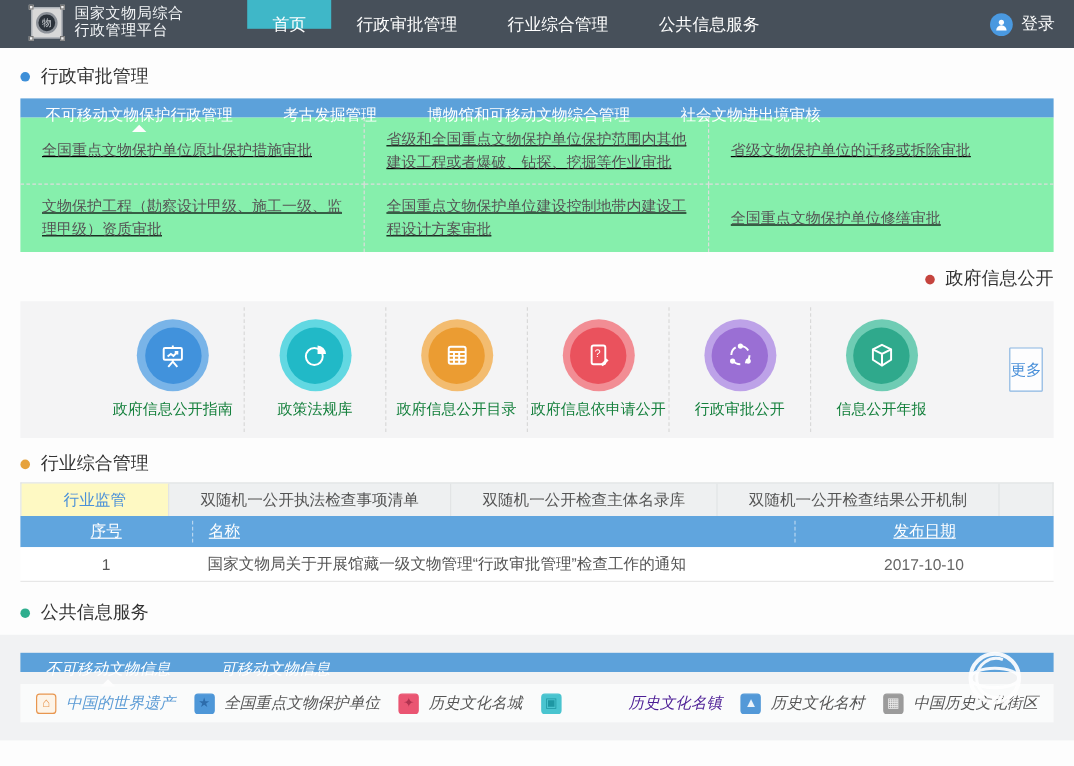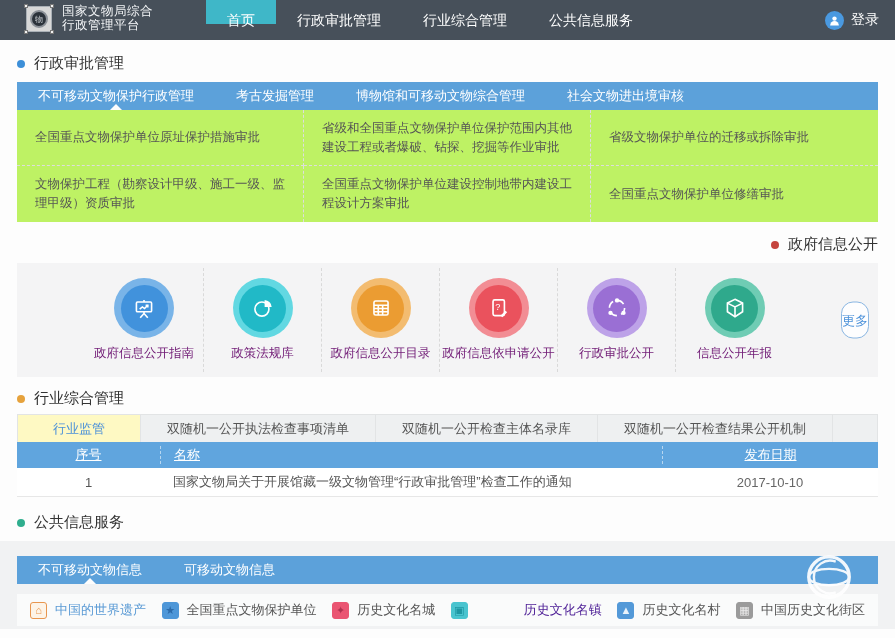--- a/index.html
+++ b/index.html
@@ -23,58 +23,58 @@
   .login { position:absolute; right:16px; top:0; height:40px; display:flex; align-items:center; gap:7px; cursor:pointer; }
   .login-ico { width:19px; height:19px; border-radius:50%; background:#4a99e0; display:flex; align-items:center; justify-content:center; }
   .login-label { color:#fff; font-size:14px; }
 
   
   .sec-title { display:flex; align-items:center; margin:0 17px; font-size:15px; color:#333; }
   .sec-title .dot { width:8px; height:8px; border-radius:50%; margin-right:9px; }
   .st1 { padding:14px 0 9px; } .st2 { padding:13px 0 9px;justify-content:flex-end; } .st3 { padding:12px 0 6px; } .st4 { padding:16px 0 9px; }
 
   
-  .bluebar { margin:0 17px; height:28px; background:#5ca1da; display:flex; }
+  .bluebar { margin:0 17px; height:16px; background:#5ca1da; display:flex; }
   .bluebar .btab { position:relative; height:28px; line-height:28px; padding:0 21px; color:#fff; font-size:13px; cursor:pointer; white-space:nowrap; }
   .bluebar .btab.active::after { content:""; position:absolute; left:50%; bottom:0; margin-left:-6px;
     border-left:6px solid transparent; border-right:6px solid transparent; border-bottom:6px solid #fdfdfd; }
 
   
-  .agrid { margin:0 17px; display:grid; grid-template-columns:1fr 1fr 1fr; background:#bef264; }
+  .agrid { margin:0 17px; display:grid; grid-template-columns:1fr 1fr 1fr; background:#86efac;text-decoration:underline; }
   .acell { height:56px; padding:0 14px 0 18px; display:flex; align-items:center;
     font-size:12.5px; color:#555; line-height:19px; cursor:pointer; }
   .acell.bR { border-right:1px dashed #ddd; } .acell.bB { border-bottom:1px dashed #ddd; }
 
   
   .gov-panel { margin:0 17px; height:114px; background:#f4f4f5; display:flex; align-items:center; padding-left:68px; position:relative; }
   .gi { width:118px; display:flex; flex-direction:column; align-items:center; padding:10px 0; cursor:pointer; }
   .gi + .gi { border-left:1px dashed #d9d9d9; }
   .circle-outer { width:60px; height:60px; border-radius:50%; display:flex; align-items:center; justify-content:center; }
   .circle-inner { width:47px; height:47px; border-radius:50%; display:flex; align-items:center; justify-content:center; }
-  .gi-label { margin-top:7px; font-size:12.5px; color:#701a75; white-space:nowrap;text-align:right; }
+  .gi-label { margin-top:7px; font-size:12.5px; color:#15803d; white-space:nowrap;text-align:right; }
   .more-btn { position:absolute; right:9px; top:50%; transform:translateY(-50%);
-    width:28px; padding:7px 0; border:1px solid #8ab6e2; border-radius:12px; background:#fdfdfe;
+    width:28px; padding:7px 0; border:1px solid #8ab6e2; border-radius:1px; background:#fdfdfe;
     color:#4a90d9; font-size:13px; line-height:21px; text-align:center; word-break:break-all; cursor:pointer; }
 
   
   .ind-tabs { margin:0 17px; height:28px; background:#eef0f1; border:1px solid #e2e4e5; border-bottom:none; display:flex; }
   .itab { height:27px; line-height:27px; font-size:13px; color:#555; padding:0 26px; cursor:pointer; border-right:1px solid #e2e4e5; white-space:nowrap; }
   .itab.active { background:#fef9c3; color:#4a90d9; width:123px; text-align:center; padding:0; }
   .tbl { margin:0 17px; }
   .tbl-head { height:26px; background:#60a5de; display:flex; color:#fff; font-size:13px; align-items:center;text-decoration:underline; }
   .tbl-row { height:29px; background:#fff; display:flex; color:#555; font-size:13px; align-items:center; border-bottom:1px solid #e7e7e7; cursor:pointer; }
   .c-no { width:143px; text-align:center; }
   .c-name { flex:1; padding-left:13px; }
   .c-date { width:216px; text-align:center; }
   .tbl-head .c-name, .tbl-head .c-date { border-left:1px dashed rgba(255,255,255,.55); }
   .tbl-head .c-name { height:18px; line-height:18px; } .tbl-head .c-date { height:18px; line-height:18px; }
   .tbl-row .c-date { color:#666; }
 
   
-  .pub-panel { background:#f1f2f3; height:88px; padding-top:15px; }
+  .pub-panel { background:#f1f2f3; height:88px; padding-top:15px;font-style:italic; }
   .pub-bar { position:relative; }
   .globe { position:absolute; right:24px; top:-4px; width:50px; height:50px; pointer-events:none; }
   .legend { margin:10px 17px 0; height:32px; background:#fafbfb; display:flex; align-items:center; padding:0 13px; }
   .lg-item { display:flex; align-items:center; gap:8px; cursor:pointer; margin-right:auto; }
   .lg-item:last-child { margin-right:0; }
   .lg-ico { width:17px; height:17px; border-radius:3px; border:1px solid; display:flex; align-items:center; justify-content:center;
     font-size:11px; line-height:1; }
   .lg-label { font-size:13px; white-space:nowrap; }
 </style>
 </head>

